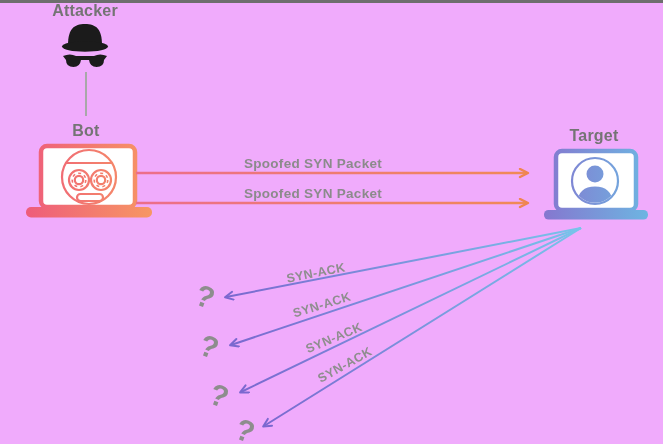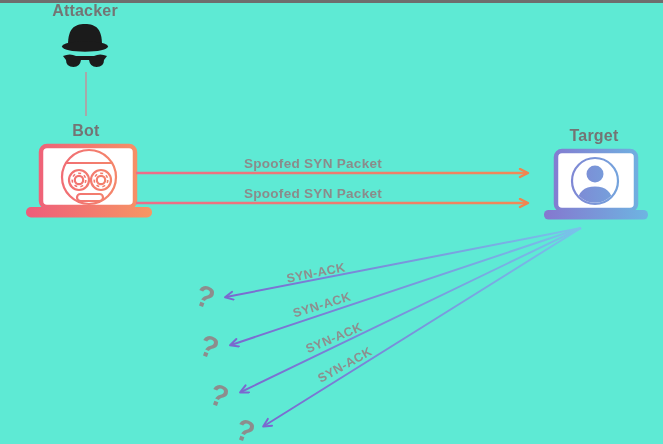--- a/index.html
+++ b/index.html
@@ -5,21 +5,21 @@
   html, body {
     margin: 0;
     padding: 0;
     background: #e9e9ea;
     font-family: "Liberation Sans", sans-serif;
   }
   .stage {
     position: relative;
     width: 663px;
     height: 444px;
-    background: #5eead4;
+    background: #f0abfc;
     overflow: hidden;
   }
   .top-border {
     position: absolute;
     top: 0; left: 0;
     width: 100%;
     height: 3px;
     background: #6e6e6e;
     z-index: 2;
   }

